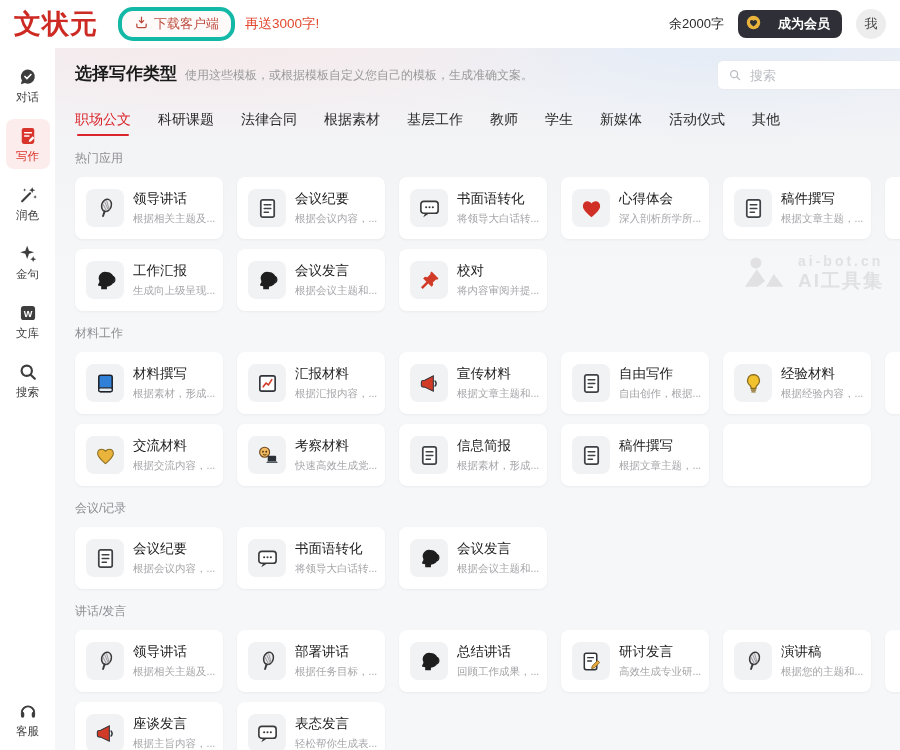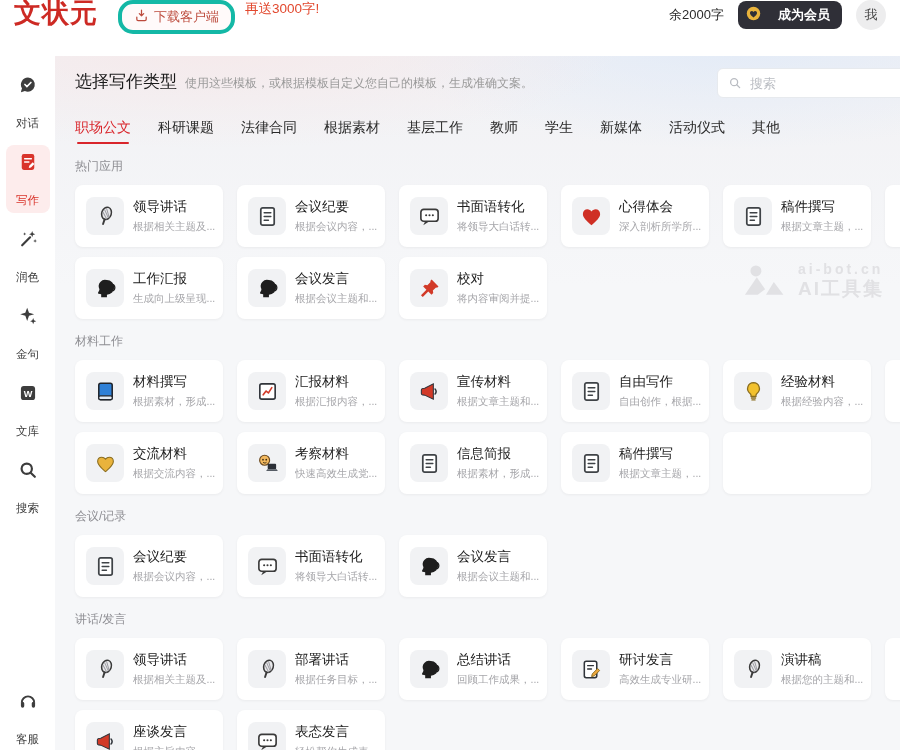--- a/index.html
+++ b/index.html
@@ -2,52 +2,52 @@
 <html><head>
 <meta charset="utf-8">
 <style>
   html,body{margin:0;padding:0}
   body{
     width:900px;height:750px;overflow:hidden;background:#fff;
     font-family:"Liberation Sans","DejaVu Sans",sans-serif;
     -webkit-font-smoothing:antialiased;
   }
   
-  .topbar{height:56px;display:flex;align-items:flex-start;padding:0 14px;background:#fff;box-sizing:border-box}
+  .topbar{height:48px;display:flex;align-items:center;padding:0 14px;background:#fff;box-sizing:border-box}
   .logo{font-size:27px;font-weight:800;color:#cd2a24;letter-spacing:1px;line-height:1}
   .download-btn{margin-left:20px;display:flex;align-items:center;gap:5px;border:4px solid #14b8a6;
     color:#bc4a3c;border-radius:15px;padding:4px 12px;font-size:13px;background:#fffafa;cursor:pointer}
   .download-btn svg{width:15px;height:15px}
   .promo{margin-left:10px;color:#e2482e;font-size:13.5px}
   .topbar-right{margin-left:auto;display:flex;align-items:center;gap:14px}
   .balance{font-size:13px;color:#2b2b2b}
   .member-btn{background:#2f2f37;color:#fff;border-radius:8px;padding:4px 12px 4px 7px;font-size:13px;
     font-weight:700;display:flex;align-items:center;gap:16px;cursor:pointer}
   .member-btn svg{width:17px;height:17px}
   .avatar{width:30px;height:30px;border-radius:50%;background:#ededee;display:flex;align-items:center;
     justify-content:center;font-size:13px;color:#444;cursor:pointer}
   
   .app{display:flex;height:706px}
   .sidebar{width:55px;background:#fff;position:relative;flex:none;padding-top:12px;box-sizing:border-box}
   .side-item{width:44px;margin:0 auto 9px;padding:6px 0 5px;border-radius:8px;display:flex;flex-direction:column;
-    align-items:center;gap:21px;color:#3d3d3d;font-size:11.5px;cursor:pointer}
+    align-items:center;gap:3px;color:#3d3d3d;font-size:11.5px;cursor:pointer}
   .side-item .side-icon{width:21px;height:21px;display:flex;align-items:center;justify-content:center}
   .side-item svg{width:20px;height:20px}
   .side-item.active{background:#fdecec;color:#d9342b}
   .side-item.bottom{position:absolute;bottom:10px;left:50%;transform:translateX(-50%);margin:0}
   
   .main{flex:1;position:relative;overflow:hidden;box-sizing:border-box;
     background:
       radial-gradient(600px 150px at 18% -12px, rgba(246,233,234,.95), rgba(246,233,234,0) 70%),
       radial-gradient(520px 170px at 80% -25px, rgba(224,234,248,.9), rgba(224,234,248,0) 70%),
       linear-gradient(#f1f1f4 0px, #f6f7f9 230px);
   }
   .content{padding:14px 0 0 20px}
   .header-row{position:relative;height:30px}
-  .page-title{font-size:17px;font-weight:400;color:#1a1a1a}
+  .page-title{font-size:17px;font-weight:700;color:#1a1a1a}
   .page-sub{font-size:12px;color:#9a9a9a;margin-left:8px}
   .search-box{position:absolute;top:-2px;right:-12px;width:195px;height:30px;background:#fff;
     border:1px solid #e7eaee;border-radius:6px;display:flex;align-items:center;padding-left:10px;gap:6px;box-sizing:border-box}
   .search-box svg{width:14px;height:14px;flex:none}
   .search-box input{border:none;outline:none;background:transparent;font-size:13px;width:130px;
     font-family:"Liberation Sans","DejaVu Sans",sans-serif;color:#333}
   .search-box input::placeholder{color:#b9bcc2}
   .tabs{margin-top:19px;display:flex;gap:27px;font-size:14px;color:#2a2a2a}
   .tab{cursor:pointer;position:relative;padding-bottom:7px;white-space:nowrap}
   .tab.active{color:#d9252b}

